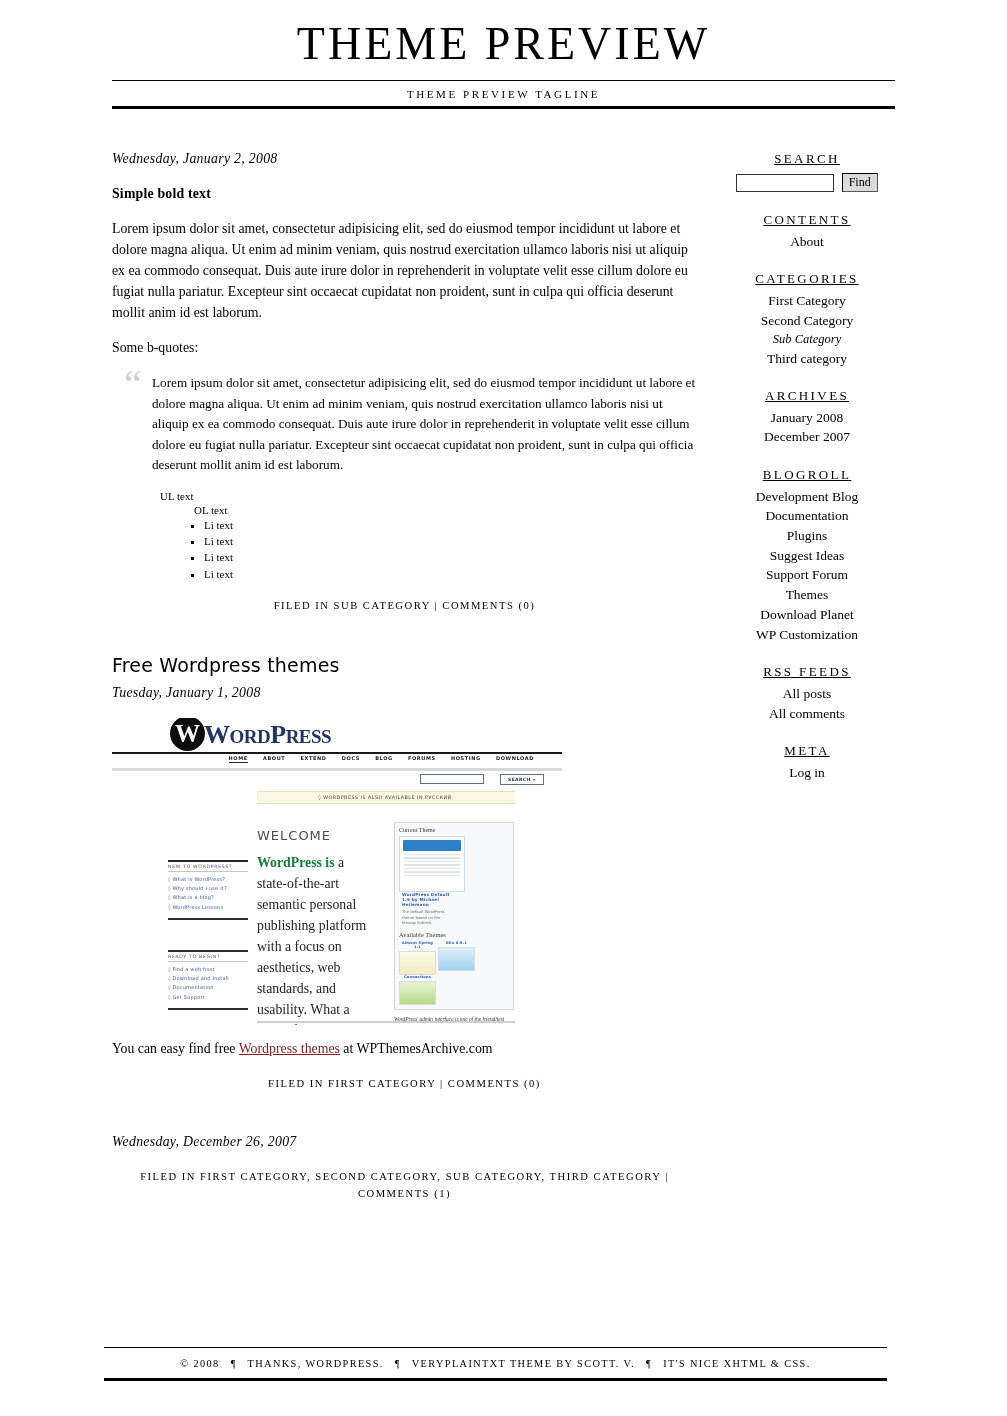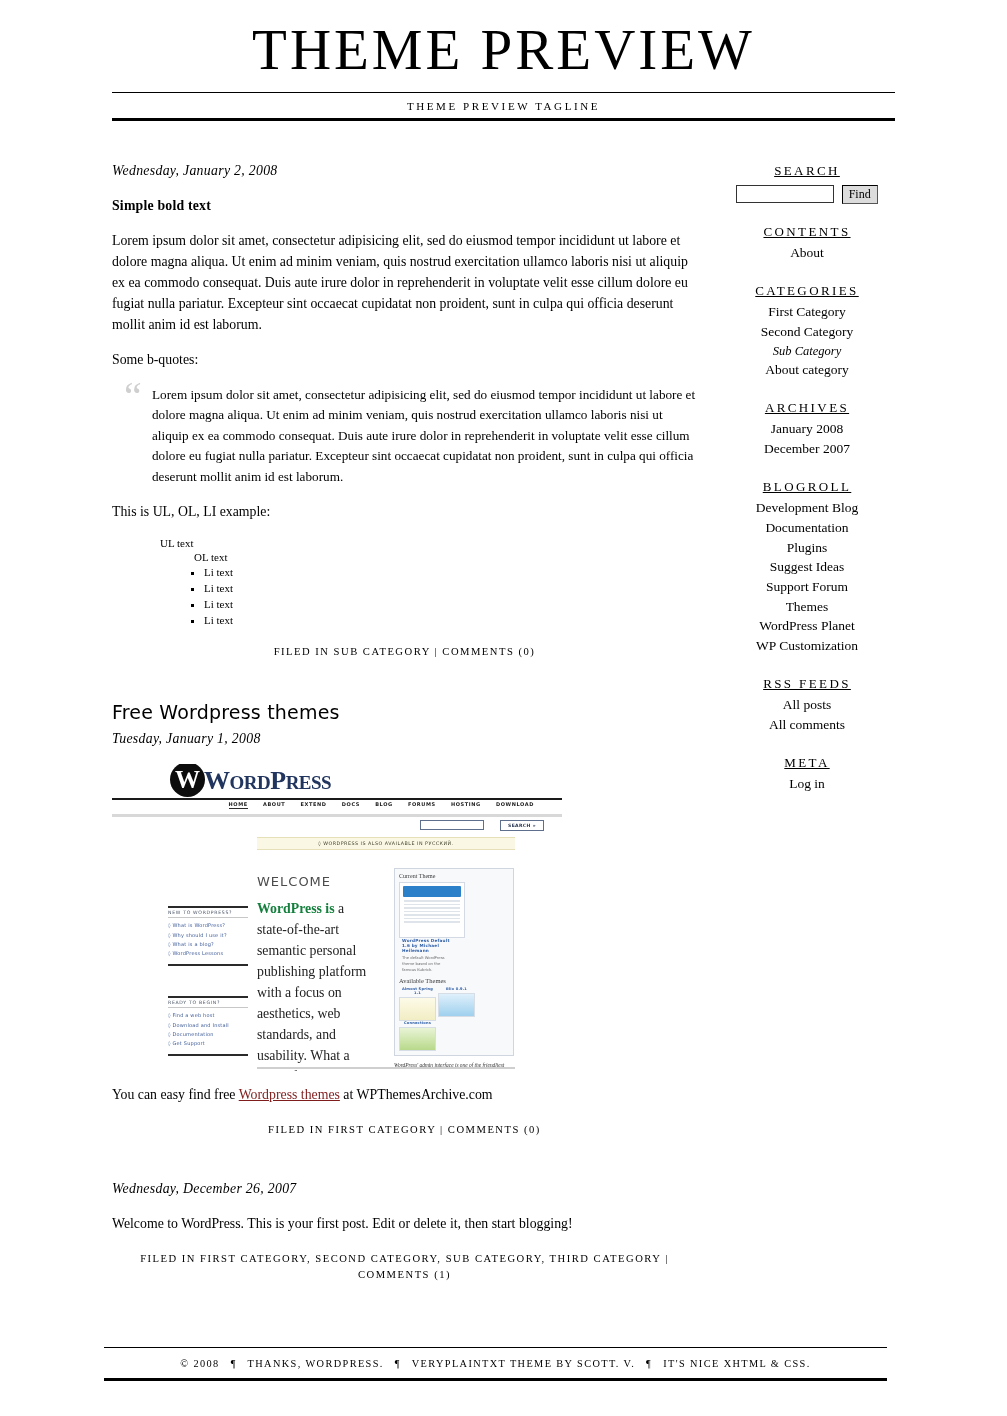--- a/index.html
+++ b/index.html
@@ -21,21 +21,21 @@
     width: 783px;
     margin: 0 auto;
     padding-top: 14px;
     position: relative;
   }
 
   
   #header { text-align: center; }
   #blog-title {
     font-family: "Liberation Serif", "DejaVu Serif", serif;
-    font-size: 57px;
+    font-size: 46px;
     font-weight: normal;
     letter-spacing: 3px;
     margin: 0;
     padding: 6px 0 12px 0;
     line-height: 1.05;
   }
   .rule-thin {
     border: 0;
     border-top: 1px solid #000;
     margin: 0;
@@ -461,21 +461,20 @@
 
       <div class="post">
         <p class="post-date">Wednesday, January 2, 2008</p>
         <p class="strongline">Simple bold text</p>
         <p>Lorem ipsum dolor sit amet, consectetur adipisicing elit, sed do eiusmod tempor incididunt ut labore et dolore magna aliqua. Ut enim ad minim veniam, quis nostrud exercitation ullamco laboris nisi ut aliquip ex ea commodo consequat. Duis aute irure dolor in reprehenderit in voluptate velit esse cillum dolore eu fugiat nulla pariatur. Excepteur sint occaecat cupidatat non proident, sunt in culpa qui officia deserunt mollit anim id est laborum.</p>
         <p>Some b-quotes:</p>
         <div class="blockquote">
           <span class="bq-mark">“</span>
           <p>Lorem ipsum dolor sit amet, consectetur adipisicing elit, sed do eiusmod tempor incididunt ut labore et dolore magna aliqua. Ut enim ad minim veniam, quis nostrud exercitation ullamco laboris nisi ut aliquip ex ea commodo consequat. Duis aute irure dolor in reprehenderit in voluptate velit esse cillum dolore eu fugiat nulla pariatur. Excepteur sint occaecat cupidatat non proident, sunt in culpa qui officia deserunt mollit anim id est laborum.</p>
         </div>
-        <p>This is UL, OL, LI example:</p>
         <div class="listblock">
           <div class="ul-text">UL text</div>
           <div class="ol-text">OL text</div>
           <ul class="li-list">
             <li>Li text</li>
             <li>Li text</li>
             <li>Li text</li>
             <li>Li text</li>
           </ul>
         </div>
@@ -579,21 +578,20 @@
           </div>
         </div>
 
         <p><span>You can easy find free </span><a href="#" class="inline-link">Wordpress themes</a><span> at WPThemesArchive.com</span></p>
 
         <div class="post-meta">Filed in First Category  |  Comments (0)</div>
       </div>
 
       <div class="post">
         <p class="post-date">Wednesday, December 26, 2007</p>
-        <p>Welcome to WordPress. This is your first post. Edit or delete it, then start blogging!</p>
         <div class="post-meta">
           <div>Filed in First Category, Second Category, Sub Category, Third Category  |</div>
           <div>Comments (1)</div>
         </div>
       </div>
 
     </div>
 
     <div id="sidebar">
 
@@ -611,42 +609,42 @@
           <li><a href="#">About</a></li>
         </ul>
       </div>
 
       <div class="sb-section">
         <h3 class="sb-heading">Categories</h3>
         <ul class="sb-list">
           <li><a href="#">First Category</a></li>
           <li><a href="#">Second Category</a></li>
           <li class="sub"><a href="#">Sub Category</a></li>
-          <li><a href="#">About category</a></li>
+          <li><a href="#">Third category</a></li>
         </ul>
       </div>
 
       <div class="sb-section">
         <h3 class="sb-heading">Archives</h3>
         <ul class="sb-list">
           <li><a href="#">January 2008</a></li>
           <li><a href="#">December 2007</a></li>
         </ul>
       </div>
 
       <div class="sb-section">
         <h3 class="sb-heading">Blogroll</h3>
         <ul class="sb-list">
           <li><a href="#">Development Blog</a></li>
           <li><a href="#">Documentation</a></li>
           <li><a href="#">Plugins</a></li>
           <li><a href="#">Suggest Ideas</a></li>
           <li><a href="#">Support Forum</a></li>
           <li><a href="#">Themes</a></li>
-          <li><a href="#">WordPress Planet</a></li>
+          <li><a href="#">Download Planet</a></li>
           <li><a href="#">WP Customization</a></li>
         </ul>
       </div>
 
       <div class="sb-section">
         <h3 class="sb-heading">RSS Feeds</h3>
         <ul class="sb-list">
           <li><a href="#">All posts</a></li>
           <li><a href="#">All comments</a></li>
         </ul>

